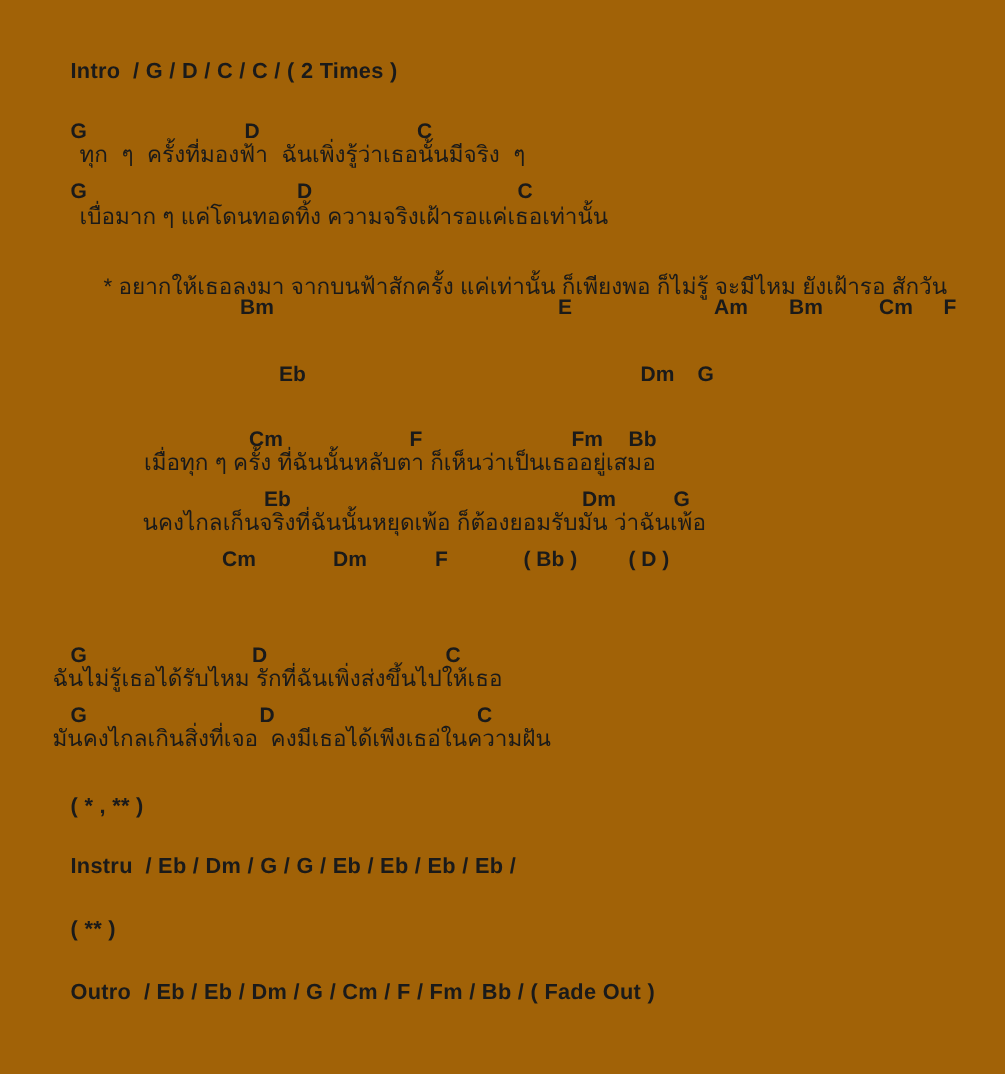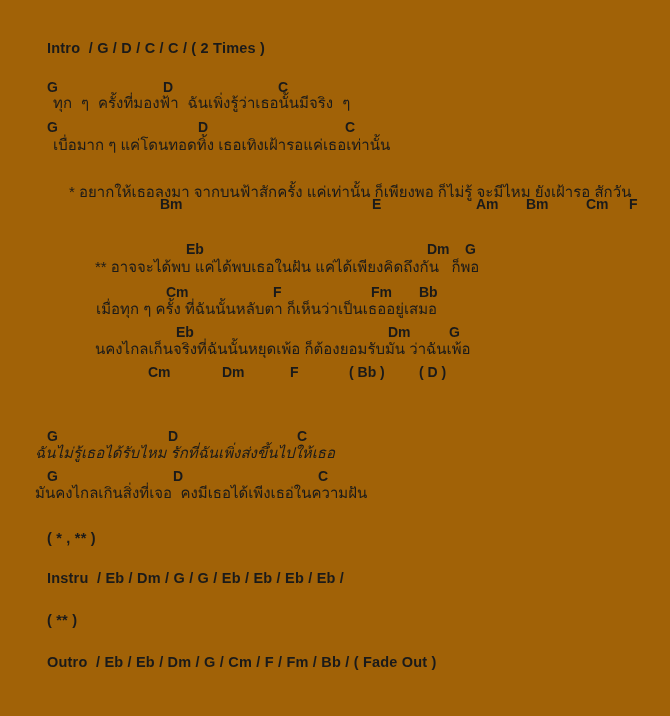--- a/index.html
+++ b/index.html
@@ -58,43 +58,42 @@
     <span class="chord" style="left:163px">D</span>
     <span class="chord" style="left:278px">C</span>
   </div>
   <div class="row lyric" style="top:96px; left:53px; width:610px;font-family:Liberation Mono, monospace;">ทุก ๆ ครั้งที่มองฟ้า ฉันเพิ่งรู้ว่าเธอนั้นมีจริง ๆ</div>
 
   <div class="row chord-row" style="top:119px;">
     <span class="chord" style="left:47px">G</span>
     <span class="chord" style="left:198px">D</span>
     <span class="chord" style="left:345px">C</span>
   </div>
-  <div class="row lyric" style="top:136px; left:53px; width:610px;">เบื่อมาก ๆ แค่โดนทอดทิ้ง เธอเทิงเฝ้ารอแค่เธอเท่านั้น</div>
+  <div class="row lyric" style="top:136px; left:53px; width:610px;">เบื่อมาก ๆ แค่โดนทอดทิ้ง ความจริงเฝ้ารอแค่เธอเท่านั้น</div>
 
   <div class="row chord-row" style="top:196px;margin-left:16px;">
     <span class="chord" style="left:144px">Bm</span>
     <span class="chord" style="left:356px">E</span>
     <span class="chord" style="left:460px">Am</span>
     <span class="chord" style="left:510px">Bm</span>
     <span class="chord" style="left:570px">Cm</span>
     <span class="chord" style="left:613px">F</span>
   </div>
   <div class="row lyric" style="top:183px; left:69px; width:595px;">* อยากให้เธอลงมา จากบนฟ้าสักครั้ง แค่เท่านั้น ก็เพียงพอ ก็ไม่รู้ จะมีไหม ยังเฝ้ารอ สักวัน</div>
 
   <div class="row chord-row" style="top:241px;">
     <span class="chord" style="left:186px">Eb</span>
     <span class="chord" style="left:427px">Dm</span>
     <span class="chord" style="left:465px">G</span>
   </div>
-  <div class="row lyric" style="top:258px; left:95px; width:570px;">** อาจจะได้พบ แค่ได้พบเธอในฝัน แค่ได้เพียงคิดถึงกัน   ก็พอ</div>
 
   <div class="row chord-row" style="top:284px;">
     <span class="chord" style="left:166px">Cm</span>
     <span class="chord" style="left:273px">F</span>
-    <span class="chord" style="left:371px">Fm</span>
+    <span class="chord" style="left:381px">Fm</span>
     <span class="chord" style="left:419px">Bb</span>
   </div>
   <div class="row lyric" style="top:300px; left:96px; width:570px;">เมื่อทุก ๆ ครั้ง ที่ฉันนั้นหลับตา ก็เห็นว่าเป็นเธออยู่เสมอ</div>
 
   <div class="row chord-row" style="top:324px;">
     <span class="chord" style="left:176px">Eb</span>
     <span class="chord" style="left:388px">Dm</span>
     <span class="chord" style="left:449px">G</span>
   </div>
   <div class="row lyric" style="top:340px; left:95px; width:570px;">นคงไกลเก็นจริงที่ฉันนั้นหยุดเพ้อ ก็ต้องยอมรับมัน ว่าฉันเพ้อ</div>
@@ -105,21 +104,21 @@
     <span class="chord" style="left:290px">F</span>
     <span class="chord" style="left:349px">( Bb )</span>
     <span class="chord" style="left:419px">( D )</span>
   </div>
 
   <div class="row chord-row" style="top:428px;">
     <span class="chord" style="left:47px">G</span>
     <span class="chord" style="left:168px">D</span>
     <span class="chord" style="left:297px">C</span>
   </div>
-  <div class="row lyric" style="top:444px; left:35px; width:620px;font-style:italic;">ฉันไม่รู้เธอได้รับไหม รักที่ฉันเพิ่งส่งขึ้นไปให้เธอ</div>
+  <div class="row lyric" style="top:444px; left:35px; width:620px;">ฉันไม่รู้เธอได้รับไหม รักที่ฉันเพิ่งส่งขึ้นไปให้เธอ</div>
 
   <div class="row chord-row" style="top:468px;">
     <span class="chord" style="left:47px">G</span>
     <span class="chord" style="left:173px">D</span>
     <span class="chord" style="left:318px">C</span>
   </div>
   <div class="row lyric" style="top:484px; left:35px; width:620px;">มันคงไกลเกินสิ่งที่เจอ  คงมีเธอได้เพีงเธอ่ในความฝัน</div>
 
   <div class="row label-line" style="top:529px; left:47px;">( * , ** )</div>
 

